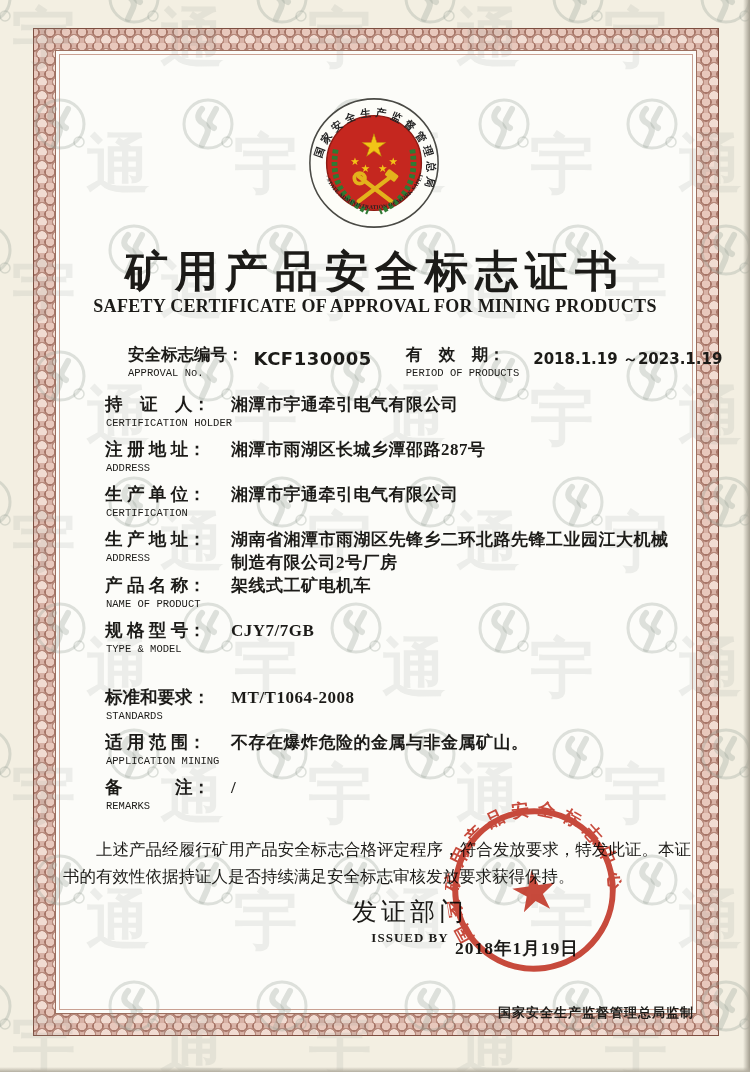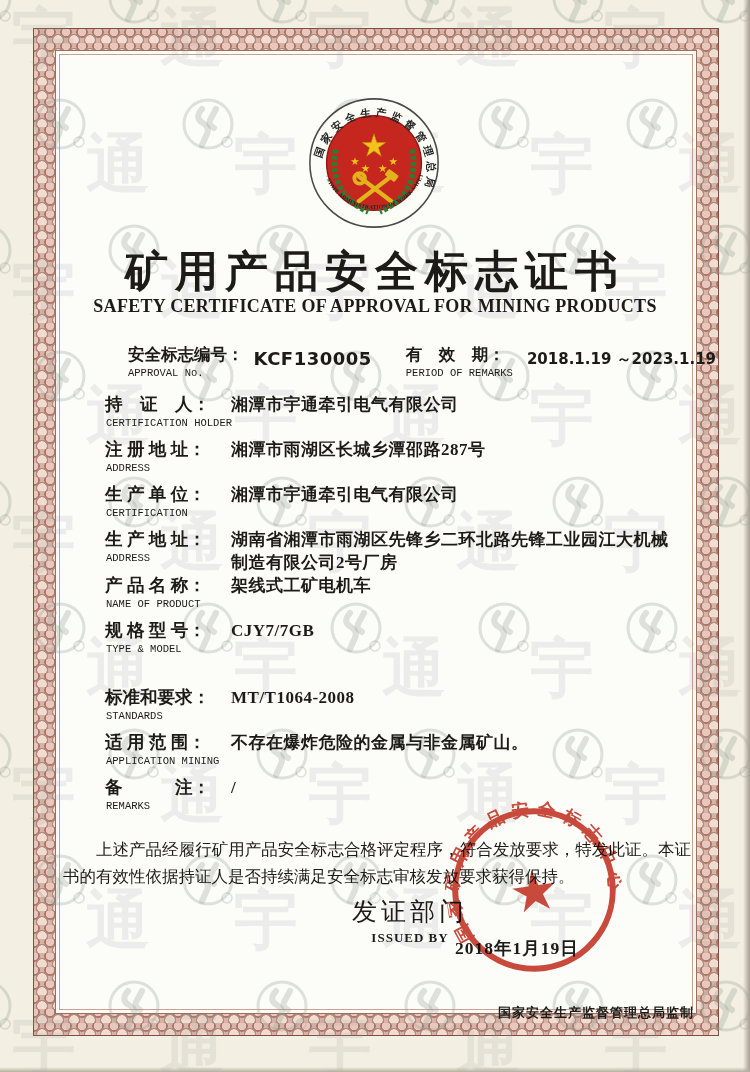--- a/index.html
+++ b/index.html
@@ -405,21 +405,21 @@
   <div class="title-en">SAFETY CERTIFICATE OF APPROVAL FOR MINING PRODUCTS</div>
 
   <div class="approval-row">
     <div>
       <div class="lbl-zh">安全标志编号：</div>
       <div class="lbl-en">APPROVAL No.</div>
     </div>
     <div class="approval-number">KCF130005</div>
     <div class="validity-block">
       <div class="lbl-zh">有　效　期：</div>
-      <div class="lbl-en">PERIOD OF REMARKS</div>
+      <div class="lbl-en">PERIOD OF PRODUCTS</div>
     </div>
     <div class="validity-value">2018.1.19 ～2023.1.19</div>
   </div>
 
   <div id="fields">
   <div class="field-row">
     <div class="field-line">
       <span class="f-label">持　证　人：</span>
       <span class="f-value">湘潭市宇通牵引电气有限公司</span>
     </div>

